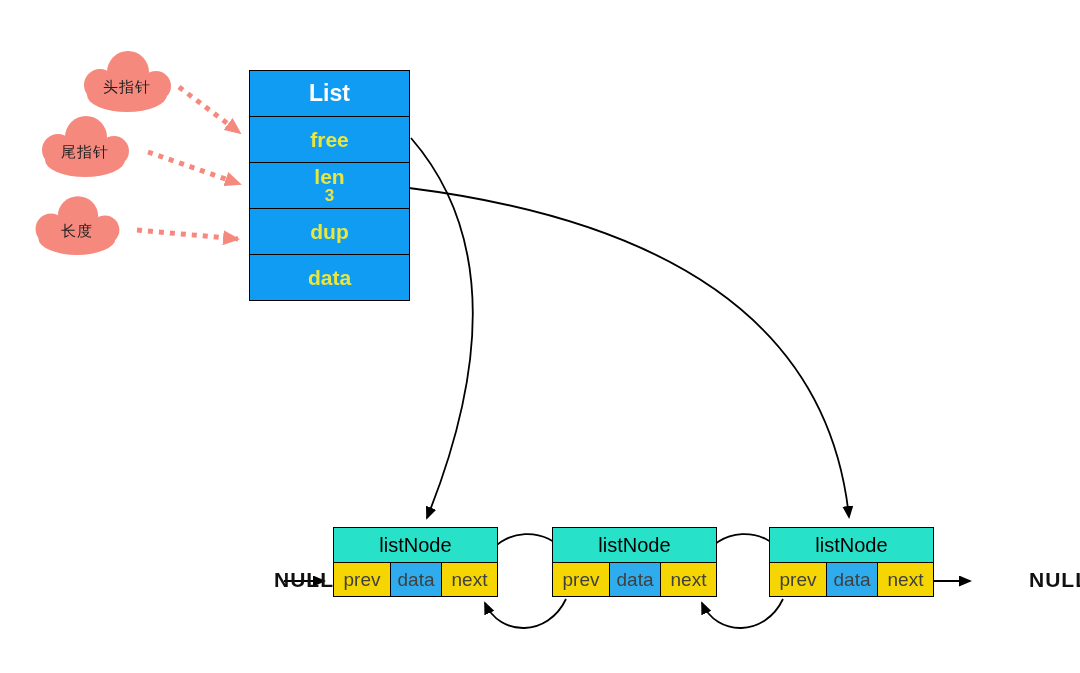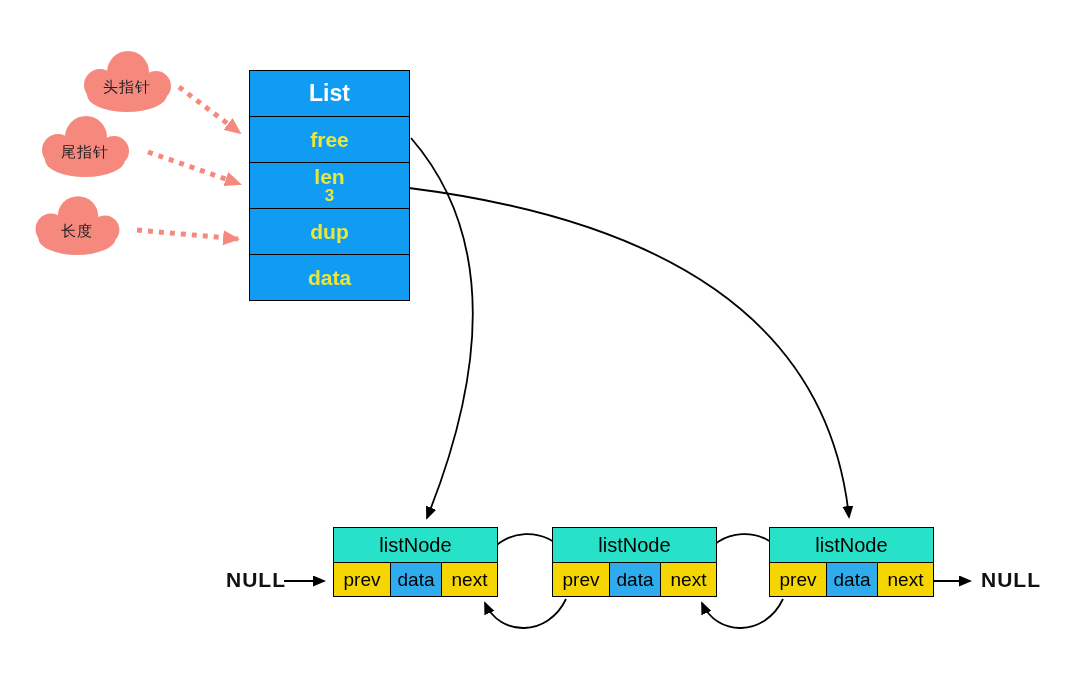--- a/index.html
+++ b/index.html
@@ -45,32 +45,32 @@
   .node{position:absolute;top:527px;width:165px;border-radius:18px;}
   .node-header{
     width:100%;height:36px;background:var(--teal);border:1px solid #000;
     display:flex;align-items:center;justify-content:center;
     font-size:20px;color:#000;
   }
   .node-cells{display:flex;margin-top:-1px;}
   .node-cell{
     height:35px;border:1px solid #000;margin-left:-1px;
     display:flex;align-items:center;justify-content:center;
-    font-size:19px;color:#000000;
+    font-size:19px;color:#404040;
   }
   .node-cell:first-child{margin-left:0;}
   .cell-prev{width:58px;background:var(--cell-yellow);}
   .cell-data{width:52px;background:var(--cell-blue);}
   .cell-next{width:57px;background:var(--cell-yellow);}
   .node1{left:333px;}
   .node2{left:552px;}
   .node3{left:769px;}
 
   .null-label{
-    position:absolute;font-size:21px;font-weight:bold;color:#111;letter-spacing:1px;
+    position:absolute;font-size:21px;font-weight:bold;color:#111;letter-spacing:1px;margin-left:48px;
   }
   .null-left{left:226px;top:568px;}
   .null-right{left:981px;top:568px;}
 </style>
 </head>
 <body>
 
 <div class="canvas">
 
   <svg class="arrows-layer" width="1080" height="673" viewBox="0 0 1080 673">

